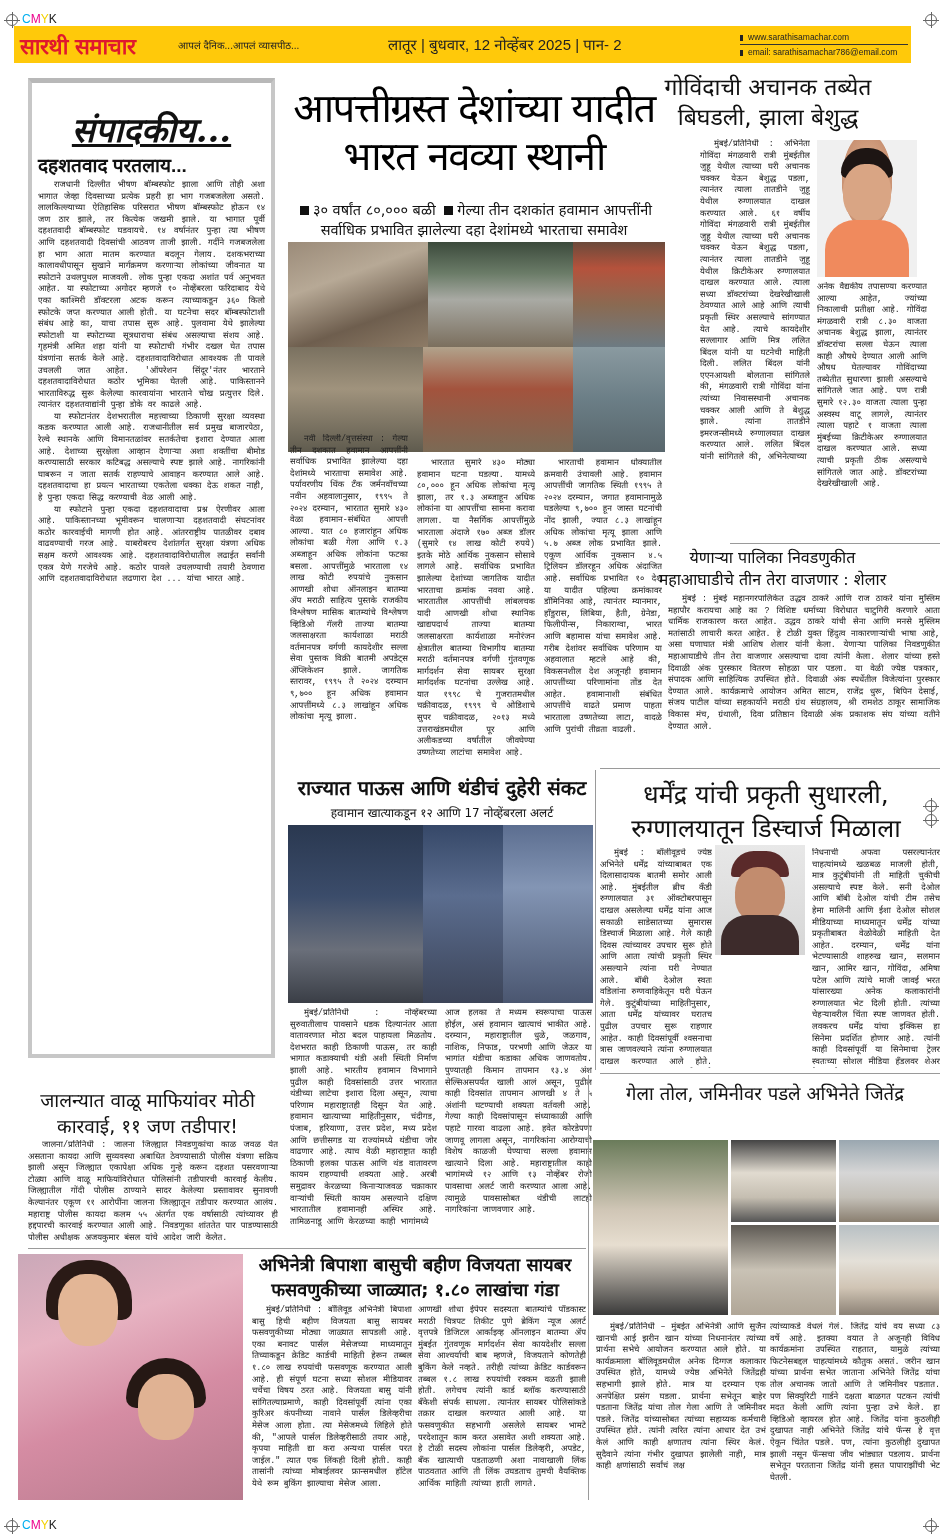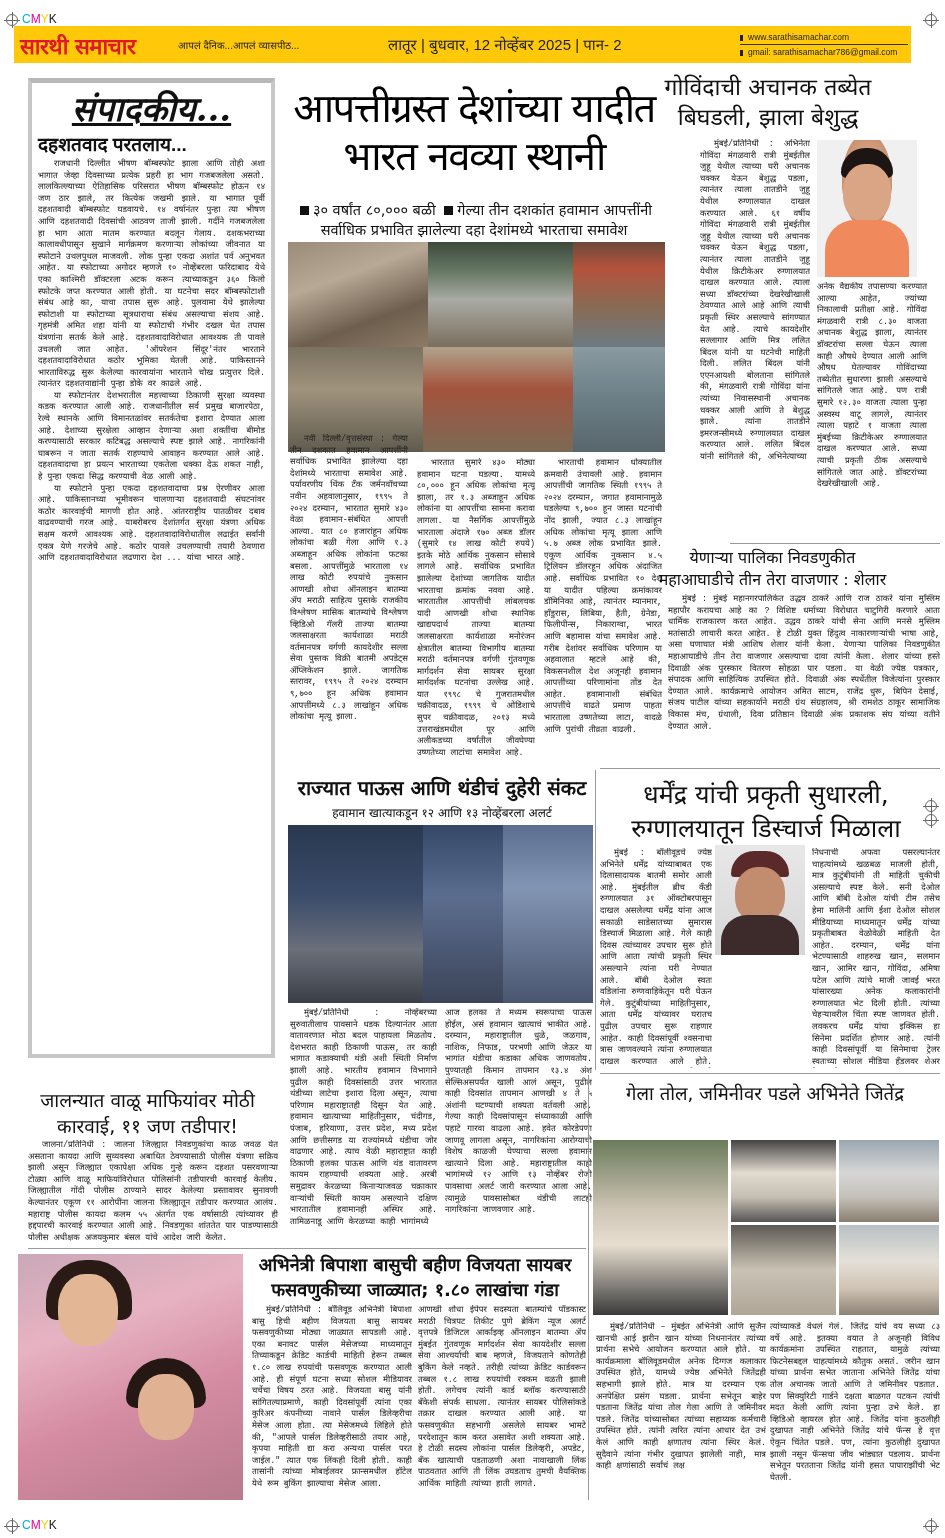--- a/index.html
+++ b/index.html
@@ -17,21 +17,21 @@
   .dateline { left: 388px; top: 34px; font-family: "Liberation Sans", sans-serif; font-size: 15px; color: #222; }
   .contact { left: 740px; top: 30px; font-family: "Liberation Sans", sans-serif; font-size: 8.5px; color: #222; width: 168px; }
   .contact div { padding: 2px 0 2px 0; }
   .contact div:first-child { border-bottom: 1px solid #333; }
   .contact span.b { display: inline-block; width: 3px; height: 6px; background: #222; margin-right: 5px; vertical-align: middle; }
 
   p.body { font-size: 8.4px; line-height: 11.6px; text-align: justify; color: #222; font-family: Liberation Mono, monospace; }
   .col { position: absolute; overflow: hidden; }
 
   .editorial { left: 28px; top: 78px; width: 247px; height: 980px; border: 4px solid #c7c7c7; border-top: 5px solid #b8b8b8; padding: 4px 6px; }
-  .ed-title { font-family: "DejaVu Serif", serif; font-style: italic; font-weight: bold; font-size: 34px; text-align: center; text-decoration: underline; color: #111; line-height: 44px; }
+  .ed-title { font-family: "DejaVu Serif", serif; font-style: italic; font-weight: bold; font-size: 34px; text-align: center; text-decoration: underline; color: #111; line-height: 44px; margin-top: 21px; }
   .ed-headline { font-family: Liberation Sans, sans-serif; font-size: 19px; font-weight: bold; color: #111; line-height: 24px; margin: 2px 0 2px; }
 
   .main-head { left: 284px; top: 84px; width: 380px; font-family: "DejaVu Sans", sans-serif; font-weight: normal; font-size: 40px; line-height: 48px; text-align: center; color: #000; letter-spacing: -1.5px; }
   .main-sub { left: 284px; top: 200px; width: 380px; font-family: "DejaVu Sans", sans-serif; font-size: 14.5px; line-height: 20px; text-align: center; color: #111; }
   .main-sub .sq { display: inline-block; width: 9px; height: 9px; background: #111; margin: 0 4px; }
   .photo { position: absolute; overflow: hidden; }
   .ph-flood1 { background: linear-gradient(160deg,#9b8b79 0%,#b7a996 35%,#6e5e4e 70%,#8d7b66 100%); }
   .ph-flood2 { background: linear-gradient(180deg,#3c4a3c 0%,#6b7c68 30%,#a9aaa4 55%,#7b6f5e 100%); }
   .ph-flood3 { background: linear-gradient(180deg,#6b4a3b 0%,#b5523c 25%,#8a6a52 60%,#6d7b83 100%); }
   .ph-flood4 { background: linear-gradient(180deg,#7a7160 0%,#a0937d 40%,#5f5b4e 100%); }
@@ -102,21 +102,21 @@
 <div class="abs" style="left:925px;top:1520px;">
     <div class="reg" style="left:0;top:0;"></div>
   </div>
 
 <div class="abs masthead"></div>
 <div class="abs brand">सारथी समाचार</div>
 <div class="abs tagline">आपलं दैनिक...आपलं व्यासपीठ...</div>
 <div class="abs dateline">लातूर | बुधवार, 12 नोव्हेंबर  2025 | पान- 2</div>
 <div class="abs contact">
   <div><span class="b"></span><span>www.sarathisamachar.com</span></div>
-  <div><span class="b"></span><span>gmail: sarathisamachar786@gmail.com</span></div>
+  <div><span class="b"></span><span>email: sarathisamachar786@email.com</span></div>
 </div>
 
 <div class="abs editorial col">
   <div class="ed-title">संपादकीय...</div>
   <div class="ed-headline">दहशतवाद परतलाय...</div>
   <p class="body" style="text-indent:16px;">राजधानी दिल्लीत भीषण बॉम्बस्फोट झाला आणि तोही अशा भागात जेव्हा दिवसाच्या प्रत्येक प्रहरी हा भाग गजबजलेला असतो. लालकिल्ल्याच्या ऐतिहासिक परिसरात भीषण बॉम्बस्फोट होऊन १४ जण ठार झाले, तर कित्येक जखमी झाले. या भागात पूर्वी दहशतवादी बॉम्बस्फोट घडवायचे. १४ वर्षानंतर पुन्हा त्या भीषण आणि दहशतवादी दिवसांची आठवण ताजी झाली. गर्दीने गजबजलेला हा भाग आता मातम करण्यात बदलून गेलाय. दशकभराच्या कालावधीपासून सुखाने मार्गक्रमण करणाऱ्या लोकांच्या जीवनात या स्फोटाने उथलपुथल माजवली. लोक पुन्हा एकदा अशांत पर्व अनुभवत आहेत. या स्फोटाच्या अगोदर म्हणजे १० नोव्हेंबरला फरिदाबाद येथे एका काश्मिरी डॉक्टरला अटक करून त्याच्याकडून ३६० किलो स्फोटके जप्त करण्यात आली होती. या घटनेचा सदर बॉम्बस्फोटाशी संबंध आहे का, याचा तपास सुरू आहे. पुलवामा येथे झालेल्या स्फोटाशी या स्फोटाच्या सूत्रधाराचा संबंध असल्याचा संशय आहे. गृहमंत्री अमित शहा यांनी या स्फोटाची गंभीर दखल घेत तपास यंत्रणांना सतर्क केले आहे. दहशतवादाविरोधात आवश्यक ती पावले उचलली जात आहेत. 'ऑपरेशन सिंदूर'नंतर भारताने दहशतवादाविरोधात कठोर भूमिका घेतली आहे. पाकिस्तानने भारताविरुद्ध सुरू केलेल्या कारवायांना भारताने चोख प्रत्युत्तर दिले. त्यानंतर दहशतवाद्यांनी पुन्हा डोके वर काढले आहे.</p>
   <p class="body" style="text-indent:16px;">या स्फोटानंतर देशभरातील महत्त्वाच्या ठिकाणी सुरक्षा व्यवस्था कडक करण्यात आली आहे. राजधानीतील सर्व प्रमुख बाजारपेठा, रेल्वे स्थानके आणि विमानतळांवर सतर्कतेचा इशारा देण्यात आला आहे. देशाच्या सुरक्षेला आव्हान देणाऱ्या अशा शक्तींचा बीमोड करण्यासाठी सरकार कटिबद्ध असल्याचे स्पष्ट झाले आहे. नागरिकांनी घाबरून न जाता सतर्क राहण्याचे आवाहन करण्यात आले आहे. दहशतवादाचा हा प्रयत्न भारताच्या एकतेला धक्का देऊ शकत नाही, हे पुन्हा एकदा सिद्ध करण्याची वेळ आली आहे.</p>
   <p class="body" style="text-indent:16px;">या स्फोटाने पुन्हा एकदा दहशतवादाचा प्रश्न ऐरणीवर आला आहे. पाकिस्तानच्या भूमीवरून चालणाऱ्या दहशतवादी संघटनांवर कठोर कारवाईची मागणी होत आहे. आंतरराष्ट्रीय पातळीवर दबाव वाढवण्याची गरज आहे. याबरोबरच देशांतर्गत सुरक्षा यंत्रणा अधिक सक्षम करणे आवश्यक आहे. दहशतवादाविरोधातील लढाईत सर्वांनी एकत्र येणे गरजेचे आहे. कठोर पावले उचलण्याची तयारी ठेवणारा आणि दहशतवादाविरोधात लढणारा देश ... यांचा भारत आहे.</p>
 </div>
 
@@ -168,21 +168,21 @@
   <div>महाआघाडीचे तीन तेरा वाजणार : शेलार</div>
 </div>
 <div class="col" style="left:668px;top:594px;width:272px;height:170px;">
     <p class="body" style="text-indent:14px;">मुंबई : मुंबई महानगरपालिकेत उद्धव ठाकरे आणि राज ठाकरे यांना मुस्लिम महापौर करायचा आहे का ? विशिष्ट धर्माच्या विरोधात चाटुगिरी करणारे आता धार्मिक राजकारण करत आहेत. उद्धव ठाकरे यांची सेना आणि मनसे मुस्लिम मतांसाठी लाचारी करत आहेत. हे टोळी युक्त हिंदुत्व नाकारणाऱ्यांची भाषा आहे, असा घणाघात मंत्री आशिष शेलार यांनी केला. येणाऱ्या पालिका निवडणुकीत महाआघाडीचे तीन तेरा वाजणार असल्याचा दावा त्यांनी केला. शेलार यांच्या हस्ते दिवाळी अंक पुरस्कार वितरण सोहळा पार पडला. या वेळी ज्येष्ठ पत्रकार, संपादक आणि साहित्यिक उपस्थित होते. दिवाळी अंक स्पर्धेतील विजेत्यांना पुरस्कार देण्यात आले. कार्यक्रमाचे आयोजन अमित साटम, राजेंद्र धुरू, बिपिन देसाई, संजय पाटील यांच्या सहकार्याने मराठी ग्रंथ संग्रहालय, श्री रामशेठ ठाकूर सामाजिक विकास मंच, ग्रंथाली, दिवा प्रतिष्ठान दिवाळी अंक प्रकाशक संघ यांच्या वतीने देण्यात आले.</p>
   </div>
 
 <div class="hr" style="left:600px;top:768px;width:340px;"></div>
 <div class="vr" style="left:595px;top:770px;height:300px;"></div>
 
 <div class="abs rain-head">राज्यात पाऊस आणि थंडीचं दुहेरी संकट</div>
-<div class="abs rain-sub">हवामान खात्याकडून १२ आणि १३ नोव्हेंबरला अलर्ट</div>
+<div class="abs rain-sub">हवामान खात्याकडून १२ आणि 17 नोव्हेंबरला अलर्ट</div>
 <div class="photo ph-rain1" style="left:288px;top:825px;width:135px;height:178px;"></div>
 <div class="photo ph-rain2" style="left:423px;top:825px;width:80px;height:178px;"></div>
 <div class="photo ph-rain3" style="left:503px;top:825px;width:90px;height:178px;"></div>
 <div class="col" style="left:290px;top:1008px;width:147px;height:230px;">
     <p class="body" style="text-indent:14px;">मुंबई/प्रतिनिधी : नोव्हेंबरच्या सुरुवातीलाच पावसाने धडक दिल्यानंतर आता वातावरणात मोठा बदल पाहायला मिळतोय. देशभरात काही ठिकाणी पाऊस, तर काही भागात कडाक्याची थंडी अशी स्थिती निर्माण झाली आहे. भारतीय हवामान विभागाने पुढील काही दिवसांसाठी उत्तर भारतात थंडीच्या लाटेचा इशारा दिला असून, त्याचा परिणाम महाराष्ट्रातही दिसून येत आहे. हवामान खात्याच्या माहितीनुसार, चंदीगड, पंजाब, हरियाणा, उत्तर प्रदेश, मध्य प्रदेश आणि छत्तीसगड या राज्यांमध्ये थंडीचा जोर वाढणार आहे. त्याच वेळी महाराष्ट्रात काही ठिकाणी हलका पाऊस आणि थंड वातावरण कायम राहण्याची शक्यता आहे. अरबी समुद्रावर केरळच्या किनाऱ्याजवळ चक्राकार वाऱ्यांची स्थिती कायम असल्याने दक्षिण भारतातील हवामानही अस्थिर आहे. तामिळनाडू आणि केरळच्या काही भागांमध्ये</p>
   </div>
 <div class="col" style="left:445px;top:1008px;width:147px;height:230px;">
     <p class="body">आज हलका ते मध्यम स्वरूपाचा पाऊस होईल, असं हवामान खात्याचं भाकीत आहे. दरम्यान, महाराष्ट्रातील धुळे, जळगाव, नाशिक, निफाड, परभणी आणि जेऊर या भागांत थंडीचा कडाका अधिक जाणवतोय. पुण्यातही किमान तापमान १३.४ अंश सेल्सिअसपर्यंत खाली आलं असून, पुढील काही दिवसांत तापमान आणखी ४ ते ५ अंशांनी घटण्याची शक्यता वर्तवली आहे. गेल्या काही दिवसांपासून संध्याकाळी आणि पहाटे गारवा वाढला आहे. हवेत कोरडेपणा जाणवू लागला असून, नागरिकांना आरोग्याची विशेष काळजी घेण्याचा सल्ला हवामान खात्याने दिला आहे. महाराष्ट्रातील काही भागांमध्ये १२ आणि १३ नोव्हेंबर रोजी पावसाचा अलर्ट जारी करण्यात आला आहे. त्यामुळे पावसासोबत थंडीची लाटही नागरिकांना जाणवणार आहे.</p>
   </div>
 

